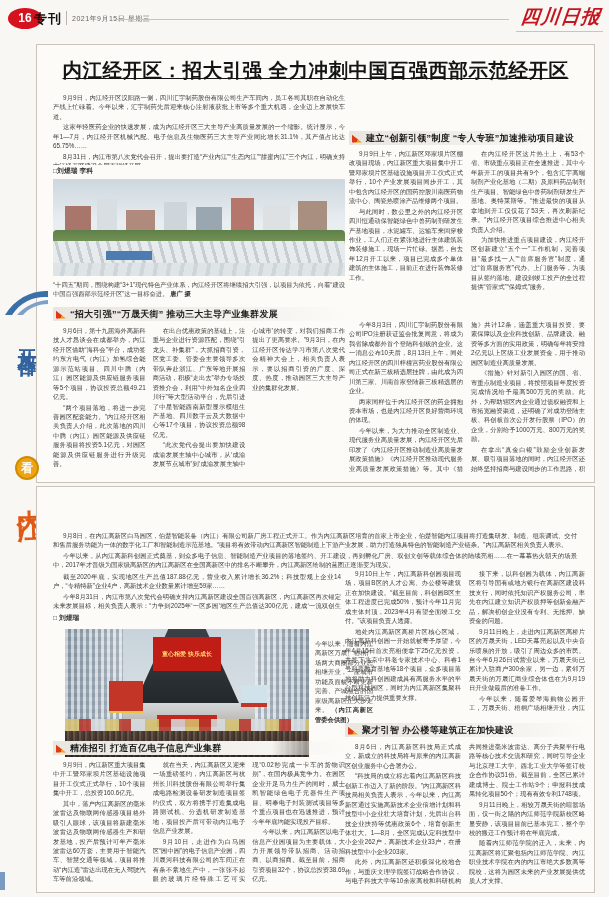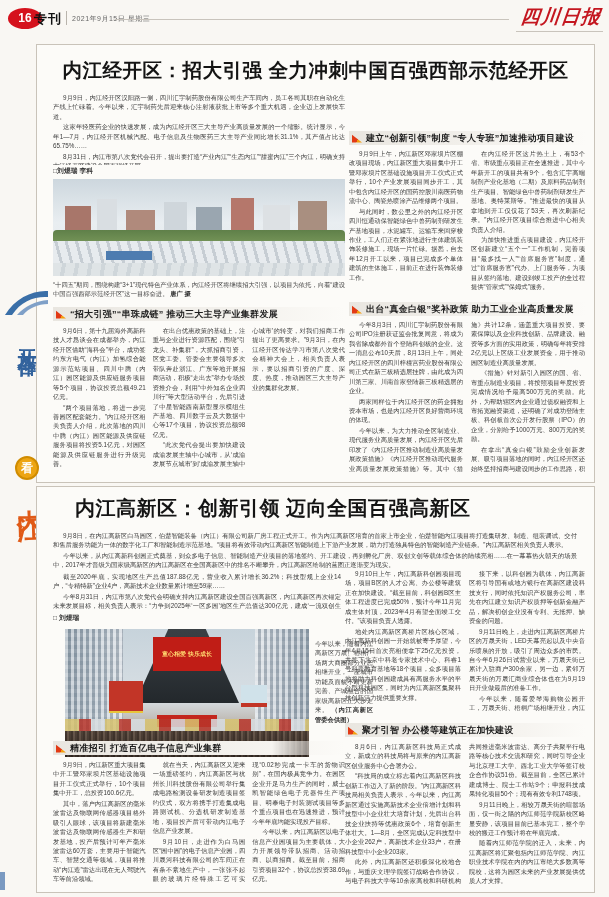--- a/index.html
+++ b/index.html
@@ -18,21 +18,21 @@
   .hdr-date{position:absolute;left:72px;top:7px;font-size:7px;color:#666;letter-spacing:.5px;}
   .hdr-rule1{position:absolute;left:115px;right:100px;top:12px;border-top:1px solid #c9c4bc;}
   .masthead{position:absolute;right:8px;top:-3px;font-family:"DejaVu Serif","Liberation Serif",serif;
     font-style:italic;font-weight:bold;font-size:19px;color:#c4161f;transform:skewX(-6deg);letter-spacing:1px;}
   .hdr-rule2{position:absolute;left:516px;right:6px;top:24px;border-top:1px solid #c9c4bc;}
   
   .artbox{position:absolute;left:36px;width:557px;border:1px solid #c9c3b9;background:#fcfbf8;}
   #box1{top:44px;height:437px;}
   #box2{top:486px;height:405px;}
   .headline{position:absolute;left:0;width:100%;text-align:center;
-    font-weight:900;color:#141414;letter-spacing:.5px;white-space:nowrap;}
+    font-weight:900;color:#141414;letter-spacing:.5px;white-space:nowrap;text-decoration:underline;}
   #h1{top:12px;font-size:19.5px;}
   #h2{top:8px;font-size:20px;text-align:left;padding-left:38px;box-sizing:border-box;}
   
   .smalltxt{font-size:6.3px;line-height:1.5;text-align:justify;color:#3b3b3b;overflow:hidden;}
   .smalltxt p{margin:0 0 1px;text-indent:1.6em;}
   .byline{position:absolute;font-size:6.8px;font-weight:bold;color:#333;}
   .caption{font-size:6.3px;line-height:1.5;text-align:justify;color:#444;overflow:hidden;}
   .credit{font-weight:bold;color:#333;}
   .secbar{position:absolute;height:14px;display:flex;align-items:center;
     background:linear-gradient(90deg,#e9e6e0, #f6f4f0 75%, rgba(246,244,240,0));}
@@ -136,44 +136,40 @@
     <div class="p1-blueroof"></div>
     <div class="p1-fg"></div>
   </div>
   <div class="caption" style="position:absolute;left:16px;top:235px;width:292px;height:22px;">
     <span>“十四五”期间，围绕构建“3+1”现代特色产业体系，内江经开区将继续招大引强，以项目为依托，向着“建设中国百强西部示范经开区”这一目标奋进。</span>
     <span class="credit">唐广 摄</span>
   </div>
 
   <div class="secbar" style="left:16px;top:262px;width:292px;">
     <span class="flag-icon"></span>
-    <span class="sectitle">“招大引强”“串珠成链” 推动三大主导产业集群发展</span>
+    <span class="sectitle">“招大引强”“万晟天街” 推动三大主导产业集群发展</span>
   </div>
   <div class="cols c3 smalltxt" style="left:16px;top:281px;width:292px;height:150px;">
       <p>9月6日，第十九届海外高新科技人才恳谈会在成都举办，内江经开区借助“海科会”平台，成功签约东方电气（内江）加氢综合能源示范站项目、四川中腾（内江）园区能源及供应链服务项目等5个项目，协议投资总额49.21亿元。</p>
       <p>“两个项目落地，将进一步完善园区配套能力。”内江经开区相关负责人介绍，此次落地的四川中腾（内江）园区能源及供应链服务项目将投资5.1亿元，对园区能源及供应链服务进行升级完善。</p>
       <p>在出台优惠政策的基础上，注重与企业进行资源匹配，围绕“引龙头、补集群”，大抓招商引资，区党工委、管委会主要领导多次带队奔赴浙江、广东等地开展招商活动，积极“走出去”举办专场投资推介会，利用“中外知名企业四川行”等大型活动平台，先后引进了中星智能西南新型显示模组生产基地、四川数字云及大数据中心等17个项目，协议投资总额98亿元。</p>
       <p>“此次党代会提出要加快建设成渝发展主轴中心城市，从‘成渝发展节点城市’到‘成渝发展主轴中心城市’的转变，对我们招商工作提出了更高要求。”9月3日，在内江经开区传达学习市第八次党代会精神大会上，相关负责人表示，要以招商引资的广度、深度、热度，推动园区三大主导产业的集群化发展。</p>
     </div>
 
   <div class="secbar" style="left:312px;top:86px;width:236px;">
     <span class="flag-icon"></span>
     <span class="sectitle">建立“创新引领”制度 “专人专班”加速推动项目建设</span>
   </div>
   <div class="cols c2 smalltxt" style="left:312px;top:104px;width:236px;height:148px;">
       <p>9月9日上午，内江新区邓家坝片区棚改项目现场，内江新区重大项目集中开工暨邓家坝片区基础设施项目开工仪式正式举行，10个产业发展项目同步开工，其中包含内江经开区的国药控股川南医药物流中心、陶瓷热喷涂产品维修两个项目。</p>
       <p>与此同时，数公里之外的内江经开区四川恒通动保智能绿色中兽药制剂研发生产基地项目，水泥罐车、运输车来回穿梭作业，工人们正在紧张地进行主体建筑装饰装修施工，现场一片忙碌。据悉，自去年12月开工以来，项目已完成多个单体建筑的主体施工，目前正在进行装饰装修工作。</p>
       <p>在内江经开区这片热土上，有53个省、市级重点项目正在全速推进，其中今年新开工的项目共有9个，包含汇宇高端制剂产业化基地（二期）及原料药品制剂生产项目、智能绿色中兽药制剂研发生产基地、奥特莱斯等。“推进最快的项目从拿地到开工仅仅花了53天，再次刷新纪录。”内江经开区项目综合推进中心相关负责人介绍。</p>
       <p>为加快推进重点项目建设，内江经开区创新建立“五个一”工作机制，完善项目“最多找一人”“首席服务官”制度，通过“首席服务官”代办、上门服务等，为项目从签约落地、建设到竣工投产的全过程提供“管家式”“保姆式”服务。</p>
     </div>
 
-  <div class="secbar" style="left:312px;top:257px;width:236px;">
-    <span class="flag-icon"></span>
-    <span class="sectitle">出台“真金白银”奖补政策 助力工业企业高质量发展</span>
-  </div>
   <div class="cols c2 smalltxt" style="left:312px;top:275px;width:236px;height:156px;">
       <p>今年8月3日，四川汇宇制药股份有限公司IPO注册获证监会批复同意，将成为我省除成都外首个登陆科创板的企业。这一消息公布10天后，8月13日上午，同处内江经开区的四川梓橦宫药业股份有限公司正式在新三板精选层挂牌，由此成为四川第三家、川南首家登陆新三板精选层的企业。</p>
       <p>两家同样位于内江经开区的药企拥抱资本市场，也是内江经开区良好营商环境的体现。</p>
       <p>今年以来，为大力推动全区制造业、现代服务业高质量发展，内江经开区先后印发了《内江经开区推动制造业高质量发展政策措施》《内江经开区推动现代服务业高质量发展政策措施》等。其中《措施》共计12条，涵盖重大项目投资、要素保障以及企业科技创新、品牌建设、融资等多方面的实用政策，明确每年将安排2亿元以上区级工业发展资金，用于推动园区制造业高质量发展。</p>
       <p>《措施》针对新引入园区的国、省、市重点制造业项目，将按照项目年度投资完成情况给予最高500万元的奖励。此外，为帮助辖区内企业通过债权融资和上市拓宽融资渠道，还明确了对成功登陆主板、科创板首次公开发行股票（IPO）的企业，分别给予1000万元、800万元的奖励。</p>
       <p>在拿出“真金白银”鼓励企业创新发展、吸引项目落地的同时，内江经开区还始终坚持招商与建设同步的工作思路，积极完善土地、厂房等要素保障。内江经开区电子信息产业集聚区项目将在11月整体交付使用，届时可新增10万平方米标准厂房，帮助入驻企业实现“拎包入住”，目前已有意向入驻企业10户，企业投产后，10万平方米标准厂房将实现产值30亿元，带动就业4000余人。</p>
     </div>
 </div>
 
 <div class="vbanner">
@@ -181,21 +177,20 @@
     <path d="M2,27 C12,10 30,2 45,3 L45,9 C32,8 18,13 9,27 Z" fill="#3a6fa8"></path>
     <path d="M14,27 C22,18 33,13 45,12 L45,16 C35,16 26,20 20,27 Z" fill="#7fa0c8"></path>
   </svg>
   <div class="vb-slogan">开放合作</div>
   <div class="vb-seal">看</div>
   <div class="vb-city">内江</div>
 </div>
 <div class="corner-mark"></div>
 
 <div class="artbox" id="box2">
-  <div class="headline" id="h2">内江高新区：创新引领 迈向全国百强高新区</div>
 
   <div class="smalltxt" style="position:absolute;left:16px;top:44px;width:524px;height:40px;">
       <p>9月8日，在内江高新区白马园区，伯楚智能装备（内江）有限公司新厂房工程正式开工。作为内江高新区培育的首家上市企业，伯楚智能内江项目将打造集研发、制造、组装调试、交付和售后服务功能为一体的数字化工厂和智能制造示范基地。“项目将有效带动内江高新区智能制造上下游产业发展，助力打造独具特色的智能制造产业链条。”内江高新区相关负责人表示。</p>
       <p>今年以来，从内江高新科创园正式奠基，到众多电子信息、智能制造产业项目的落地签约、开工建设，再到孵化厂房、双创文创等载体综合体的陆续亮相……在一幕幕热火朝天的场景中，2017年才晋级为国家级高新区的内江高新区在全国高新区中的排名不断攀升，内江高新区绘制的蓝图正逐渐变为现实。</p>
     </div>
   <div class="smalltxt" style="position:absolute;left:16px;top:85px;width:288px;height:38px;">
       <p>截至2020年底，实现地区生产总值187.88亿元，营业收入累计增长36.2%；科技型规上企业14户，“专精特新”企业4户，高新技术企业数量累计增至59家……</p>
       <p>今年8月31日，内江市第八次党代会明确支持内江高新区建设全国百强高新区，内江高新区再次锚定未来发展目标，相关负责人表示：“力争到2025年‘一区多园’地区生产总值达300亿元，建成‘一流双创生态、现代产业集群、开放合作高地、产城融合发展、幸福和谐新城’的全国百强高新区。”</p>
     </div>
   <div class="byline" style="left:16px;top:126px;">□ 刘煜瑞</div>

